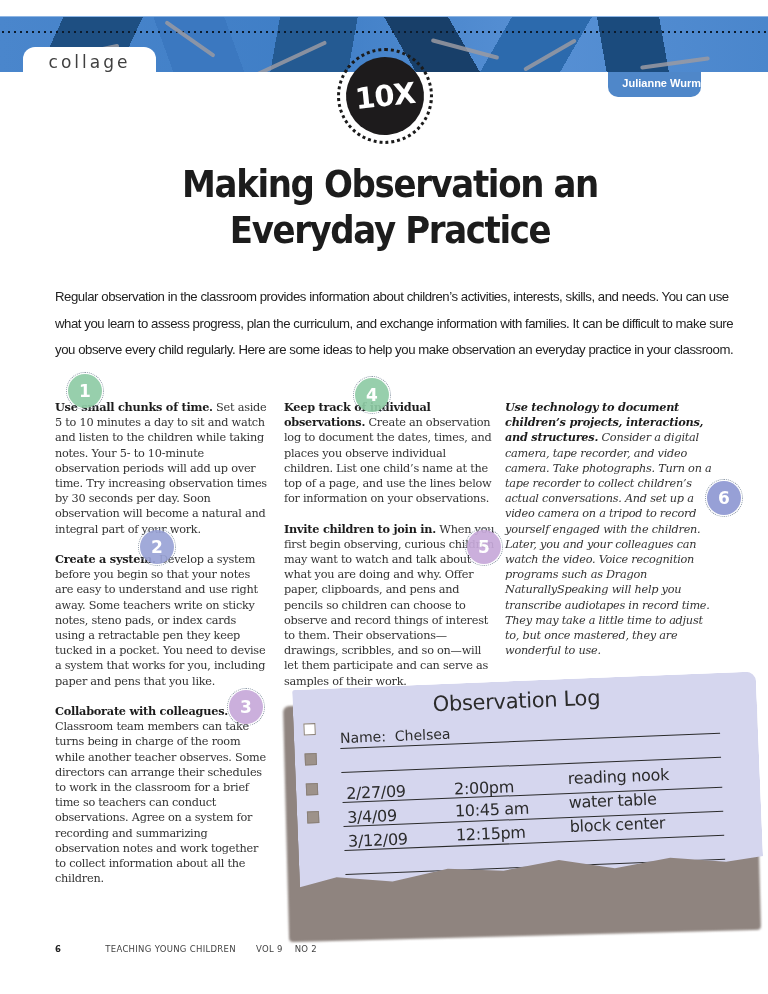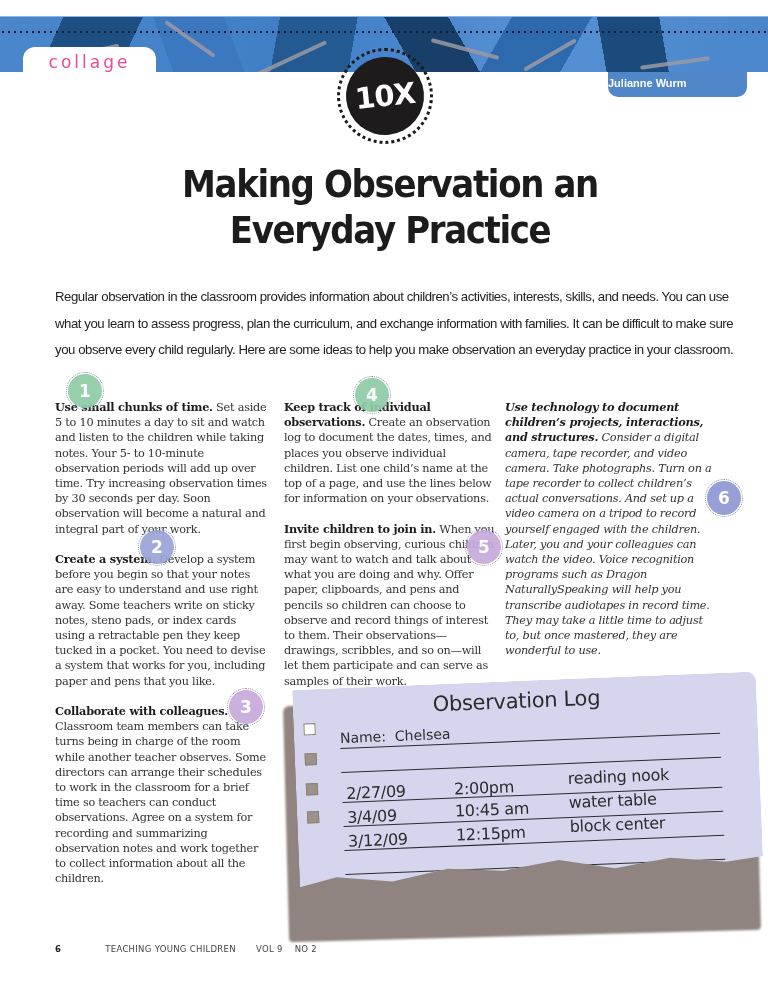--- a/index.html
+++ b/index.html
@@ -25,27 +25,27 @@
     }
     .banner .dots {
       position: absolute; left: 0; right: 0; top: 14px; height: 2px;
       background-image: radial-gradient(circle, #0d1b2c 0.9px, transparent 1.2px);
       background-size: 6px 2px;
     }
     .collage-tab {
       position: absolute; left: 23px; top: 47px; width: 133px; height: 26px;
       background: #fff; border-radius: 12px 12px 0 0;
       font-family: "DejaVu Sans", sans-serif; font-size: 17px; letter-spacing: 3px;
-      color: #ec4899; text-align: center; line-height: 30px;
+      color: #404040; text-align: center; line-height: 30px;
     }
     .author-tab {
-      position: absolute; left: 608px; top: 72px; width: 139px; height: 25px;
+      position: absolute; left: 608px; top: 72px; width: 93px; height: 25px;
       background: #4f87c9; border-radius: 0 0 10px 10px;
       color: #fff; font-family: "Liberation Sans", sans-serif; font-weight: bold;
-      font-size: 11px; text-align: left; line-height: 23px;
+      font-size: 11px; text-align: right; line-height: 23px;
     }
 
     
     .badge-10x {
       position: absolute; left: 337px; top: 48px; width: 96px; height: 96px;
       border-radius: 50%; border: 3px dotted #1b1b1b;
       display: flex; align-items: center; justify-content: center;
     }
     .badge-10x .inner {
       width: 78px; height: 78px; border-radius: 50%; background: #1d1b1c;

